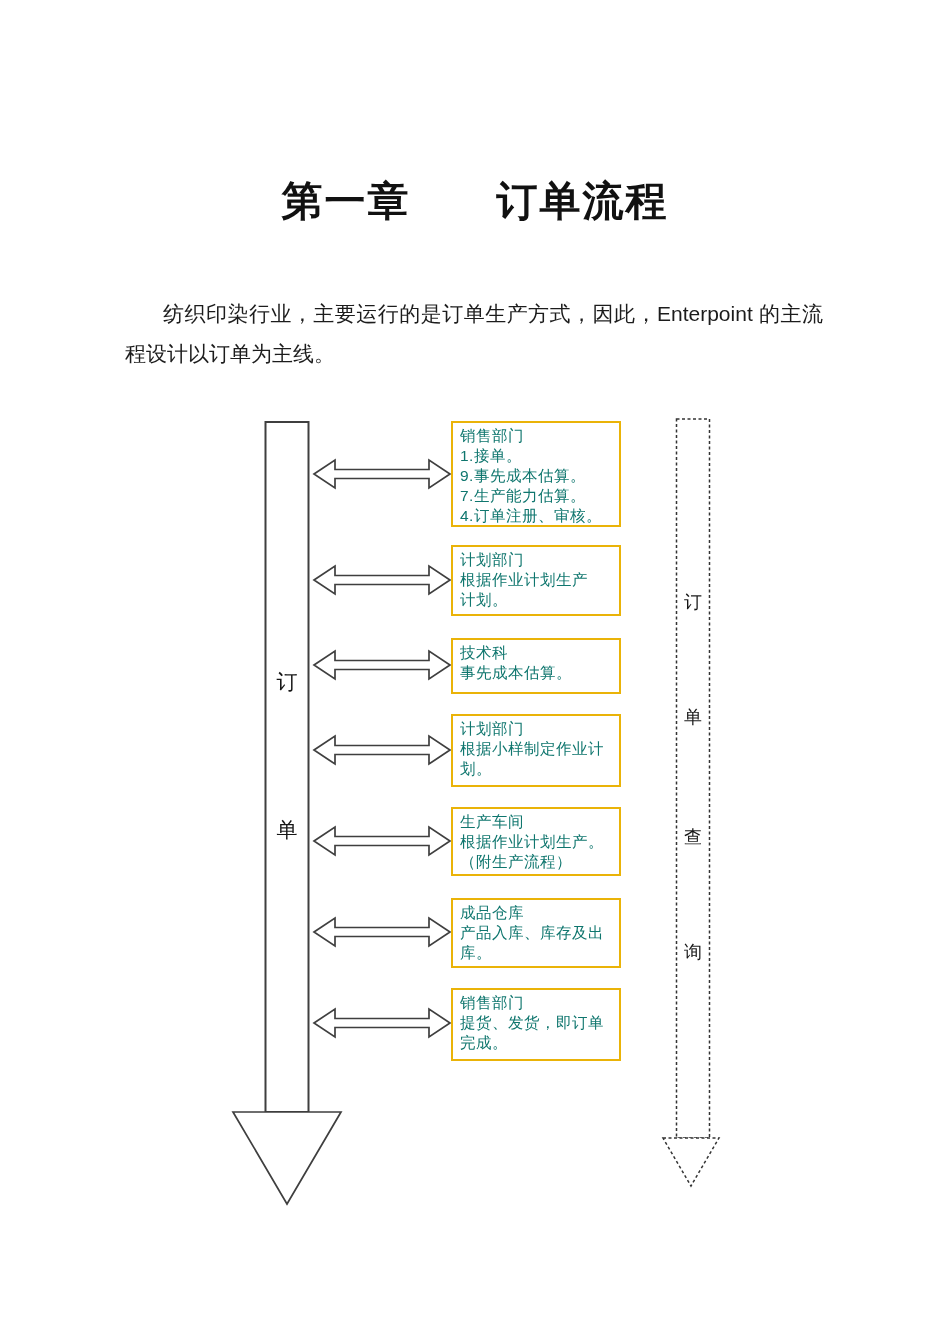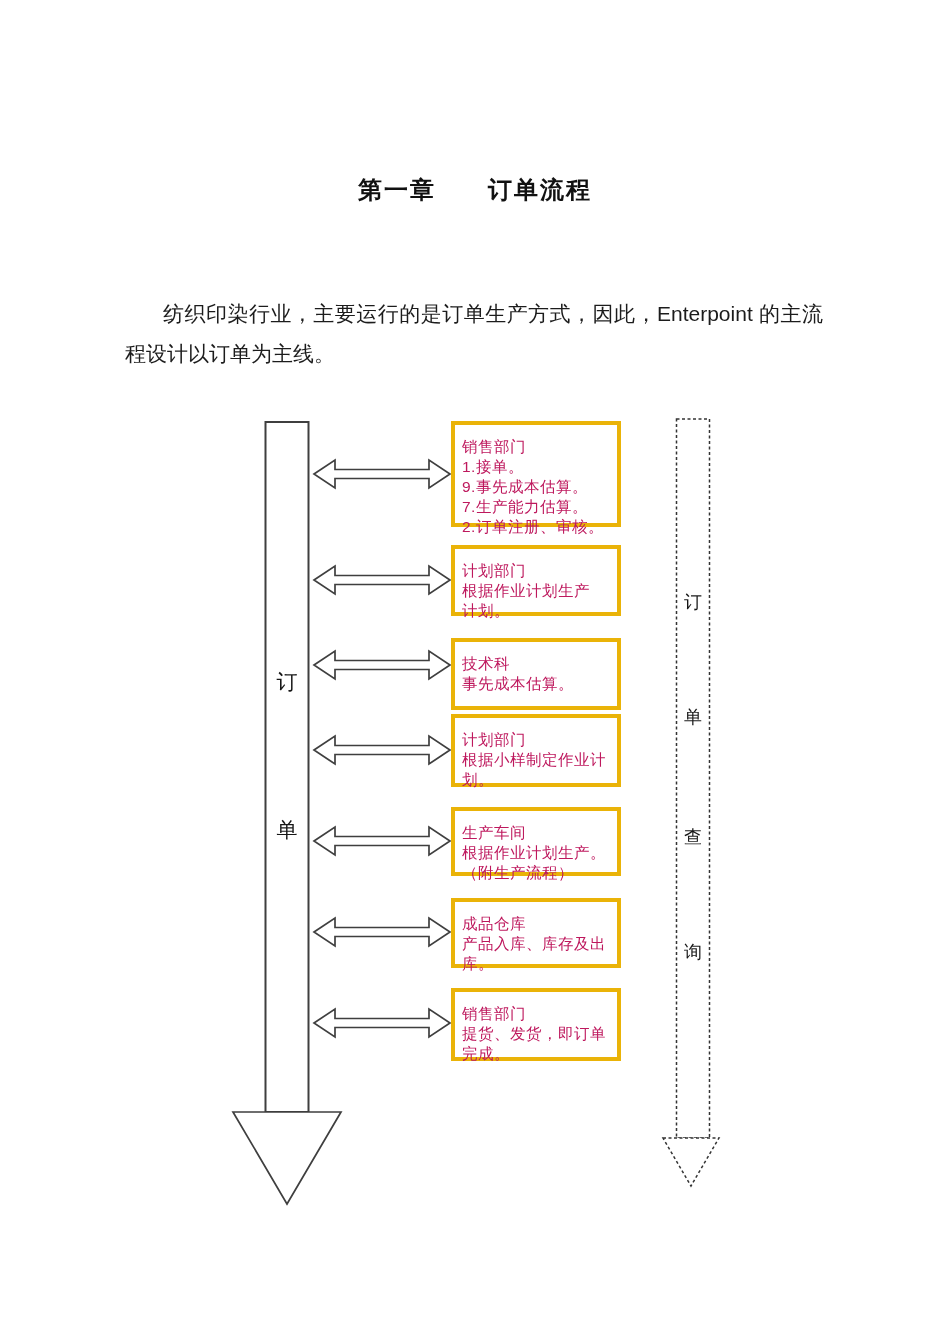--- a/index.html
+++ b/index.html
@@ -9,21 +9,21 @@
     margin:0 auto;
     background:#ffffff;
     font-family:"Liberation Sans","DejaVu Sans",sans-serif;
     color:#1a1a1a;
     overflow:hidden;
   }
   .doc-title{
     position:absolute;
     left:0;top:174px;width:950px;
     text-align:center;
-    font-size:24px;
+    font-size:41px;
     font-weight:bold;
     letter-spacing:2px;
     color:#111;
     white-space:pre;
   }
   .doc-paragraph{
     position:absolute;
     left:125px;top:294px;width:698px;
     font-size:21px;
     line-height:40px;
@@ -31,46 +31,46 @@
     text-indent:38px;
     color:#1c1c1c;
   }
   .svg-layer{
     position:absolute;left:0;top:0;width:950px;height:1344px;
   }
   .flow-box{
     position:absolute;
     left:451px;width:170px;
     box-sizing:border-box;
-    border:4px solid #eab308;
+    border:2px solid #eab308;
     background:#ffffff;
-    padding:12px 4px 0 7px;
+    padding:3px 4px 0 7px;
     font-size:15.5px;
     line-height:20px;
-    color:#be185d;
+    color:#0f766e;
     letter-spacing:0.5px;
   }
   .flow-box .line{white-space:nowrap;}
   .vchar{
     position:absolute;
     width:42px;
     text-align:center;
     font-size:21px;
     color:#161616;
   }
   .vchar-right{
     position:absolute;
     width:34px;
     text-align:center;
     font-size:18px;
     color:#161616;
   }
   .b1{top:421px;height:106px;}
   .b2{top:545px;height:71px;}
-  .b3{top:638px;height:72px;}
+  .b3{top:638px;height:56px;}
   .b4{top:714px;height:73px;}
   .b5{top:807px;height:69px;}
   .b6{top:898px;height:70px;}
   .b7{top:988px;height:73px;}
 </style>
 </head>
 <body>
 
 <div class="page">
 
@@ -101,21 +101,21 @@
   <div class="vchar-right" style="left:676px;top:590px;">订</div>
   <div class="vchar-right" style="left:676px;top:705px;">单</div>
   <div class="vchar-right" style="left:676px;top:825px;">查</div>
   <div class="vchar-right" style="left:676px;top:940px;">询</div>
 
   <div class="flow-box b1">
     <div class="line">销售部门</div>
     <div class="line">1.接单。</div>
     <div class="line">9.事先成本估算。</div>
     <div class="line">7.生产能力估算。</div>
-    <div class="line">2.订单注册、审核。</div>
+    <div class="line">4.订单注册、审核。</div>
   </div>
 
   <div class="flow-box b2">
     <div class="line">计划部门</div>
     <div class="line">根据作业计划生产</div>
     <div class="line">计划。</div>
   </div>
 
   <div class="flow-box b3">
     <div class="line">技术科</div>

